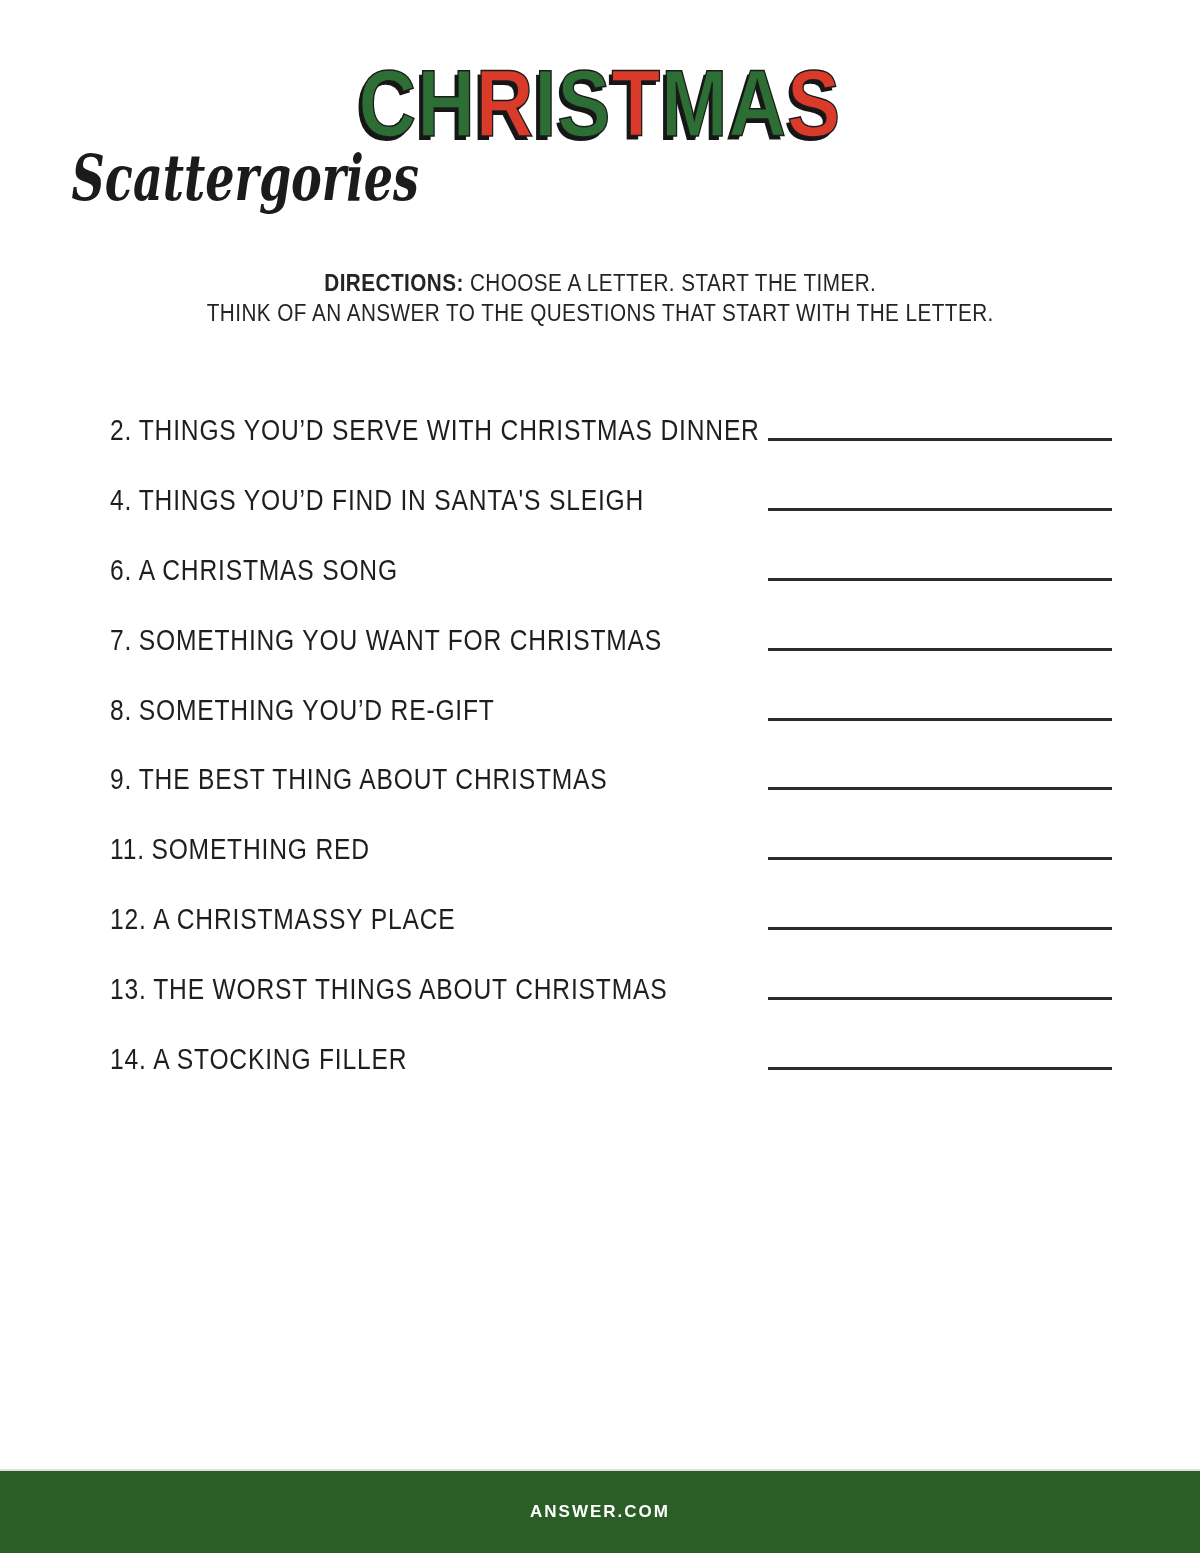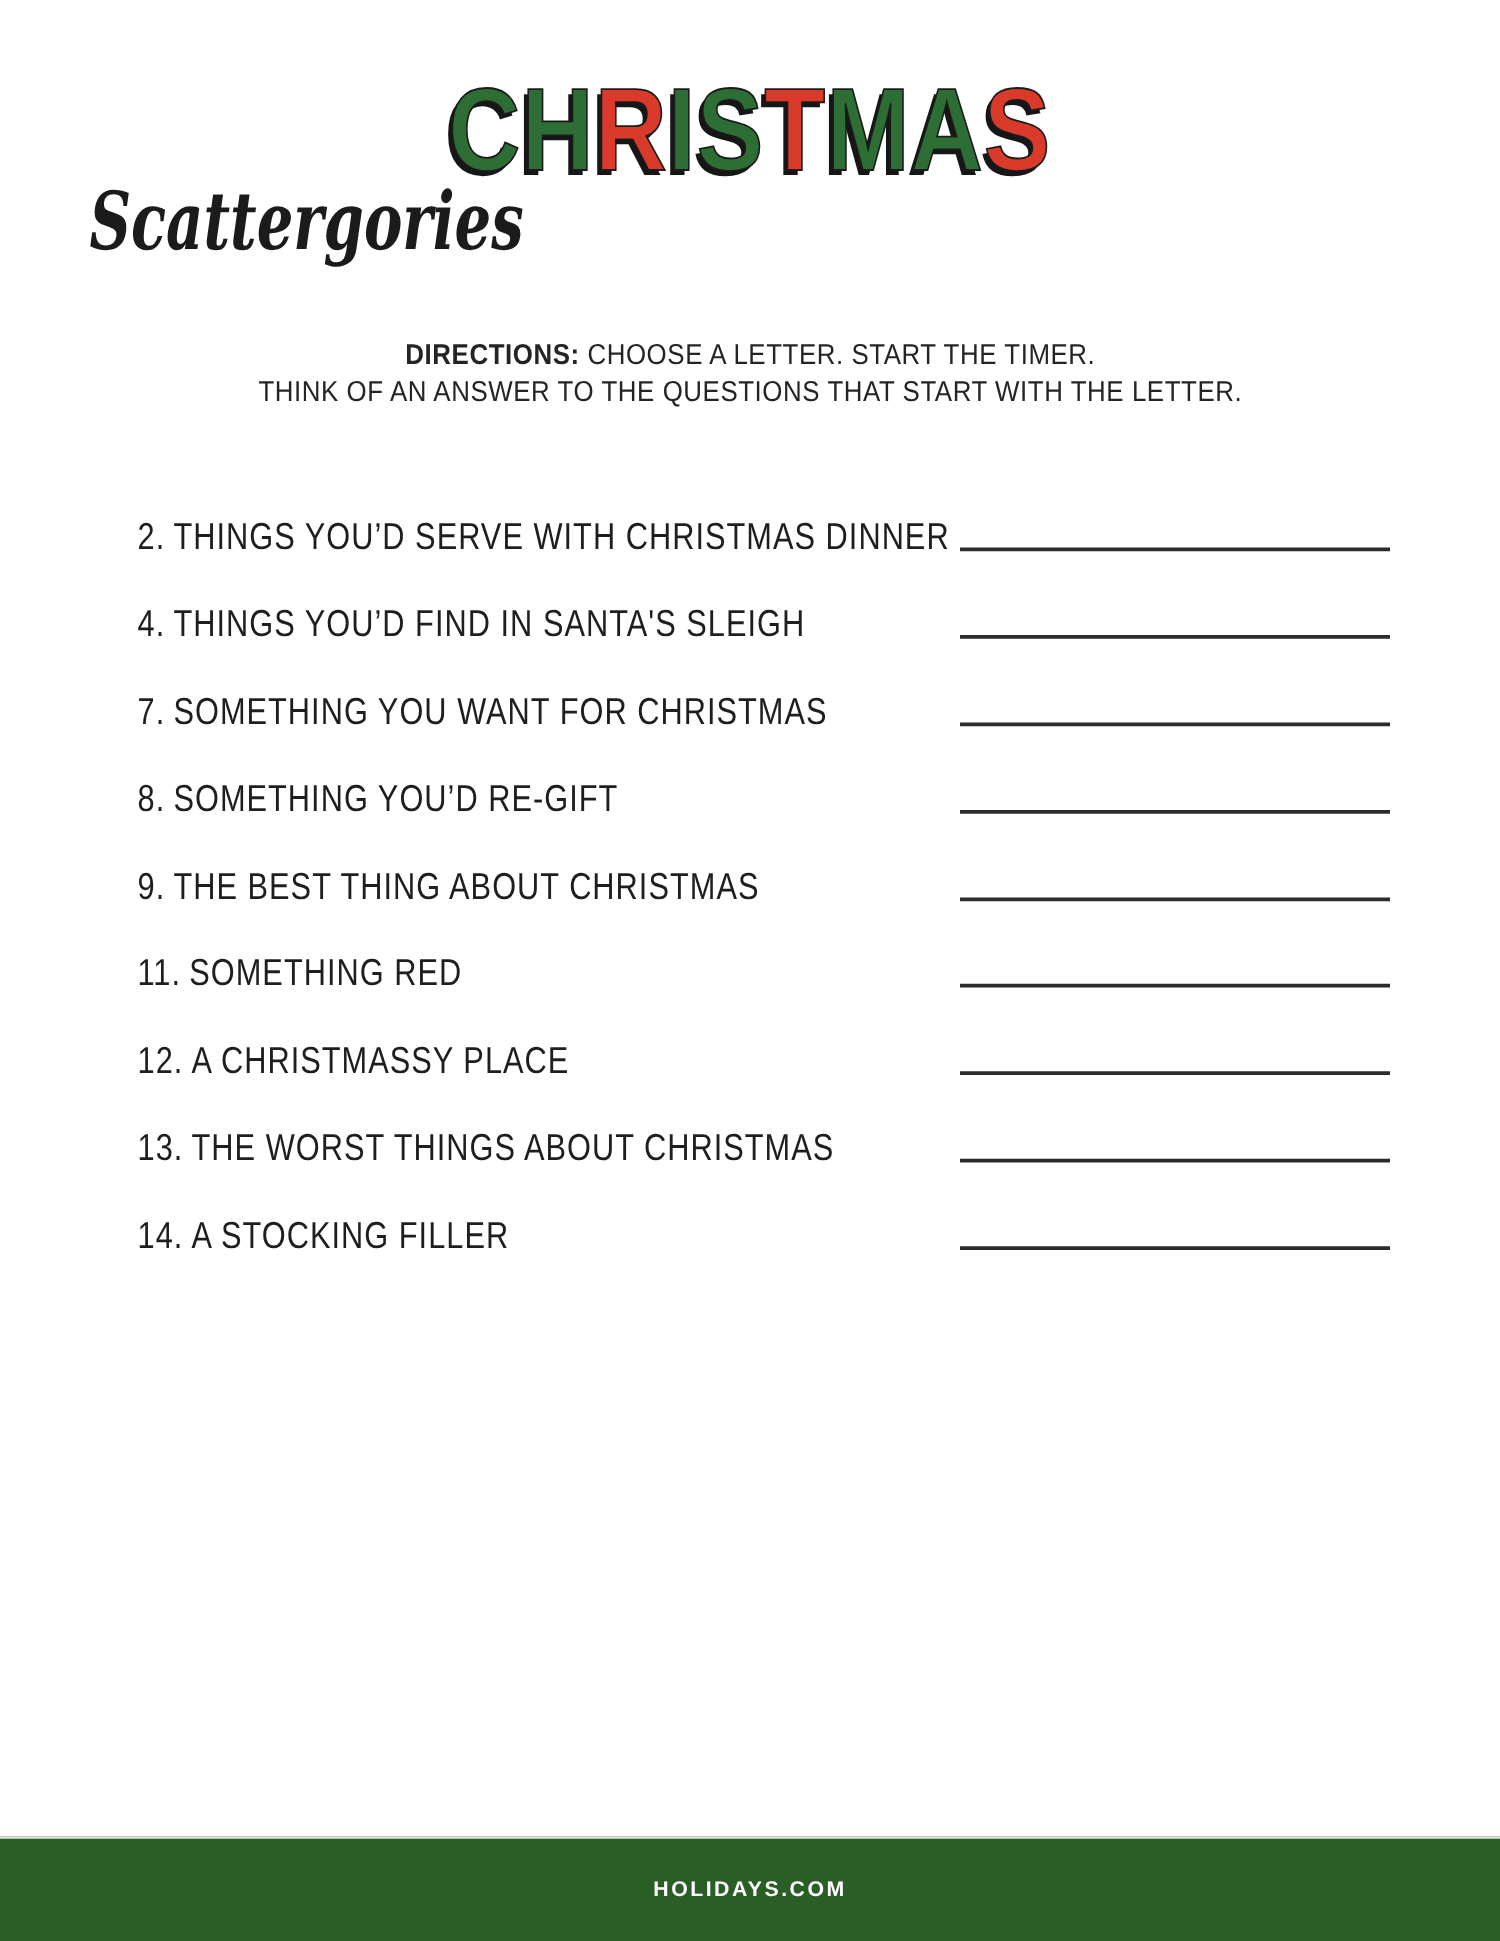--- a/index.html
+++ b/index.html
@@ -128,20 +128,26 @@
 
 
     <div class="row">
       <div class="row-label">
         <span class="row-number">4.</span><span>THINGS YOU’D FIND IN SANTA'S SLEIGH</span>
       </div>
       <div class="blank-line" style="border-top-color: rgb(43, 43, 43);"></div>
     </div>
 
 
+    <div class="row">
+      <div class="row-label">
+        <span class="row-number">6.</span><span>A CHRISTMAS SONG</span>
+      </div>
+      <div class="blank-line" style="border-top-color: rgb(43, 43, 43);"></div>
+    </div>
 
     <div class="row">
       <div class="row-label">
         <span class="row-number">7.</span><span>SOMETHING YOU WANT FOR CHRISTMAS</span>
       </div>
       <div class="blank-line" style="border-top-color: rgb(43, 43, 43);"></div>
     </div>
 
     <div class="row">
       <div class="row-label">
@@ -181,16 +187,16 @@
 
     <div class="row">
       <div class="row-label">
         <span class="row-number">14.</span><span>A STOCKING FILLER</span>
       </div>
       <div class="blank-line" style="border-top-color: rgb(43, 43, 43);"></div>
     </div>
   </div>
 
   <div class="footer-bar" style="background-color: rgb(43, 94, 38);">
-    <div class="footer-text">HOLIDAYS.COM</div>
+    <div class="footer-text">ANSWER.COM</div>
   </div>
 
 </div>
 
 </body></html>

